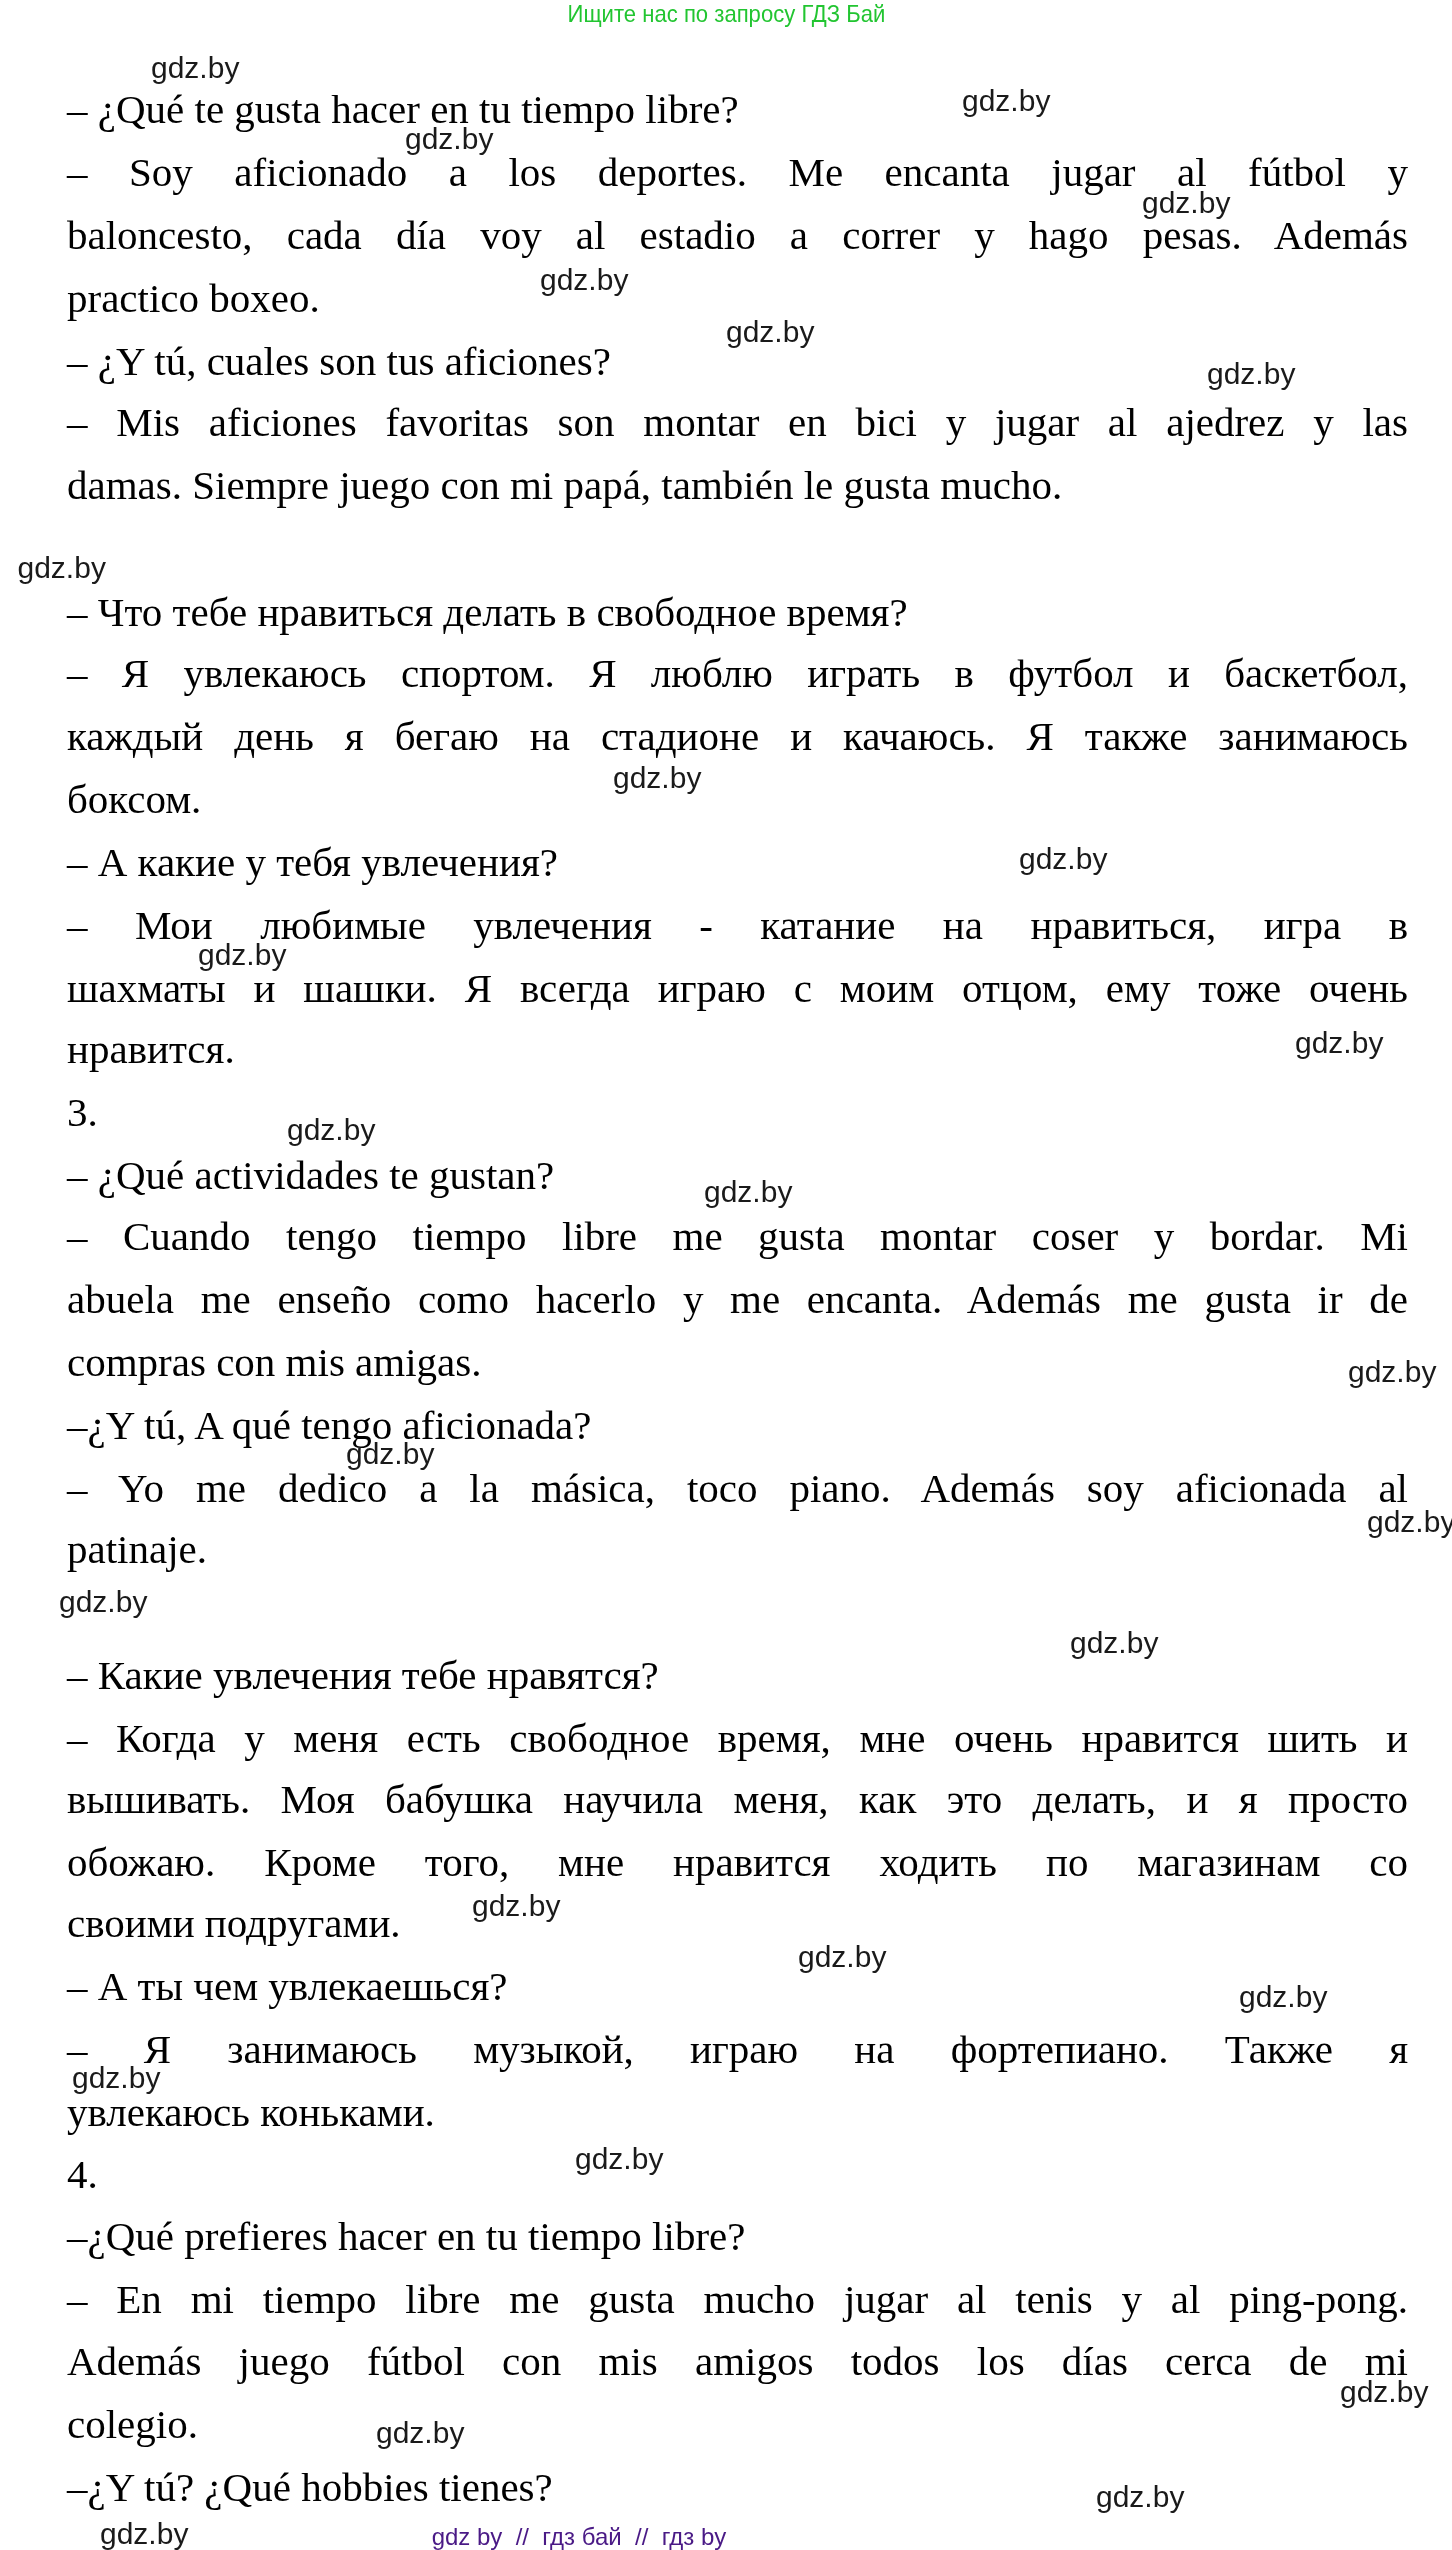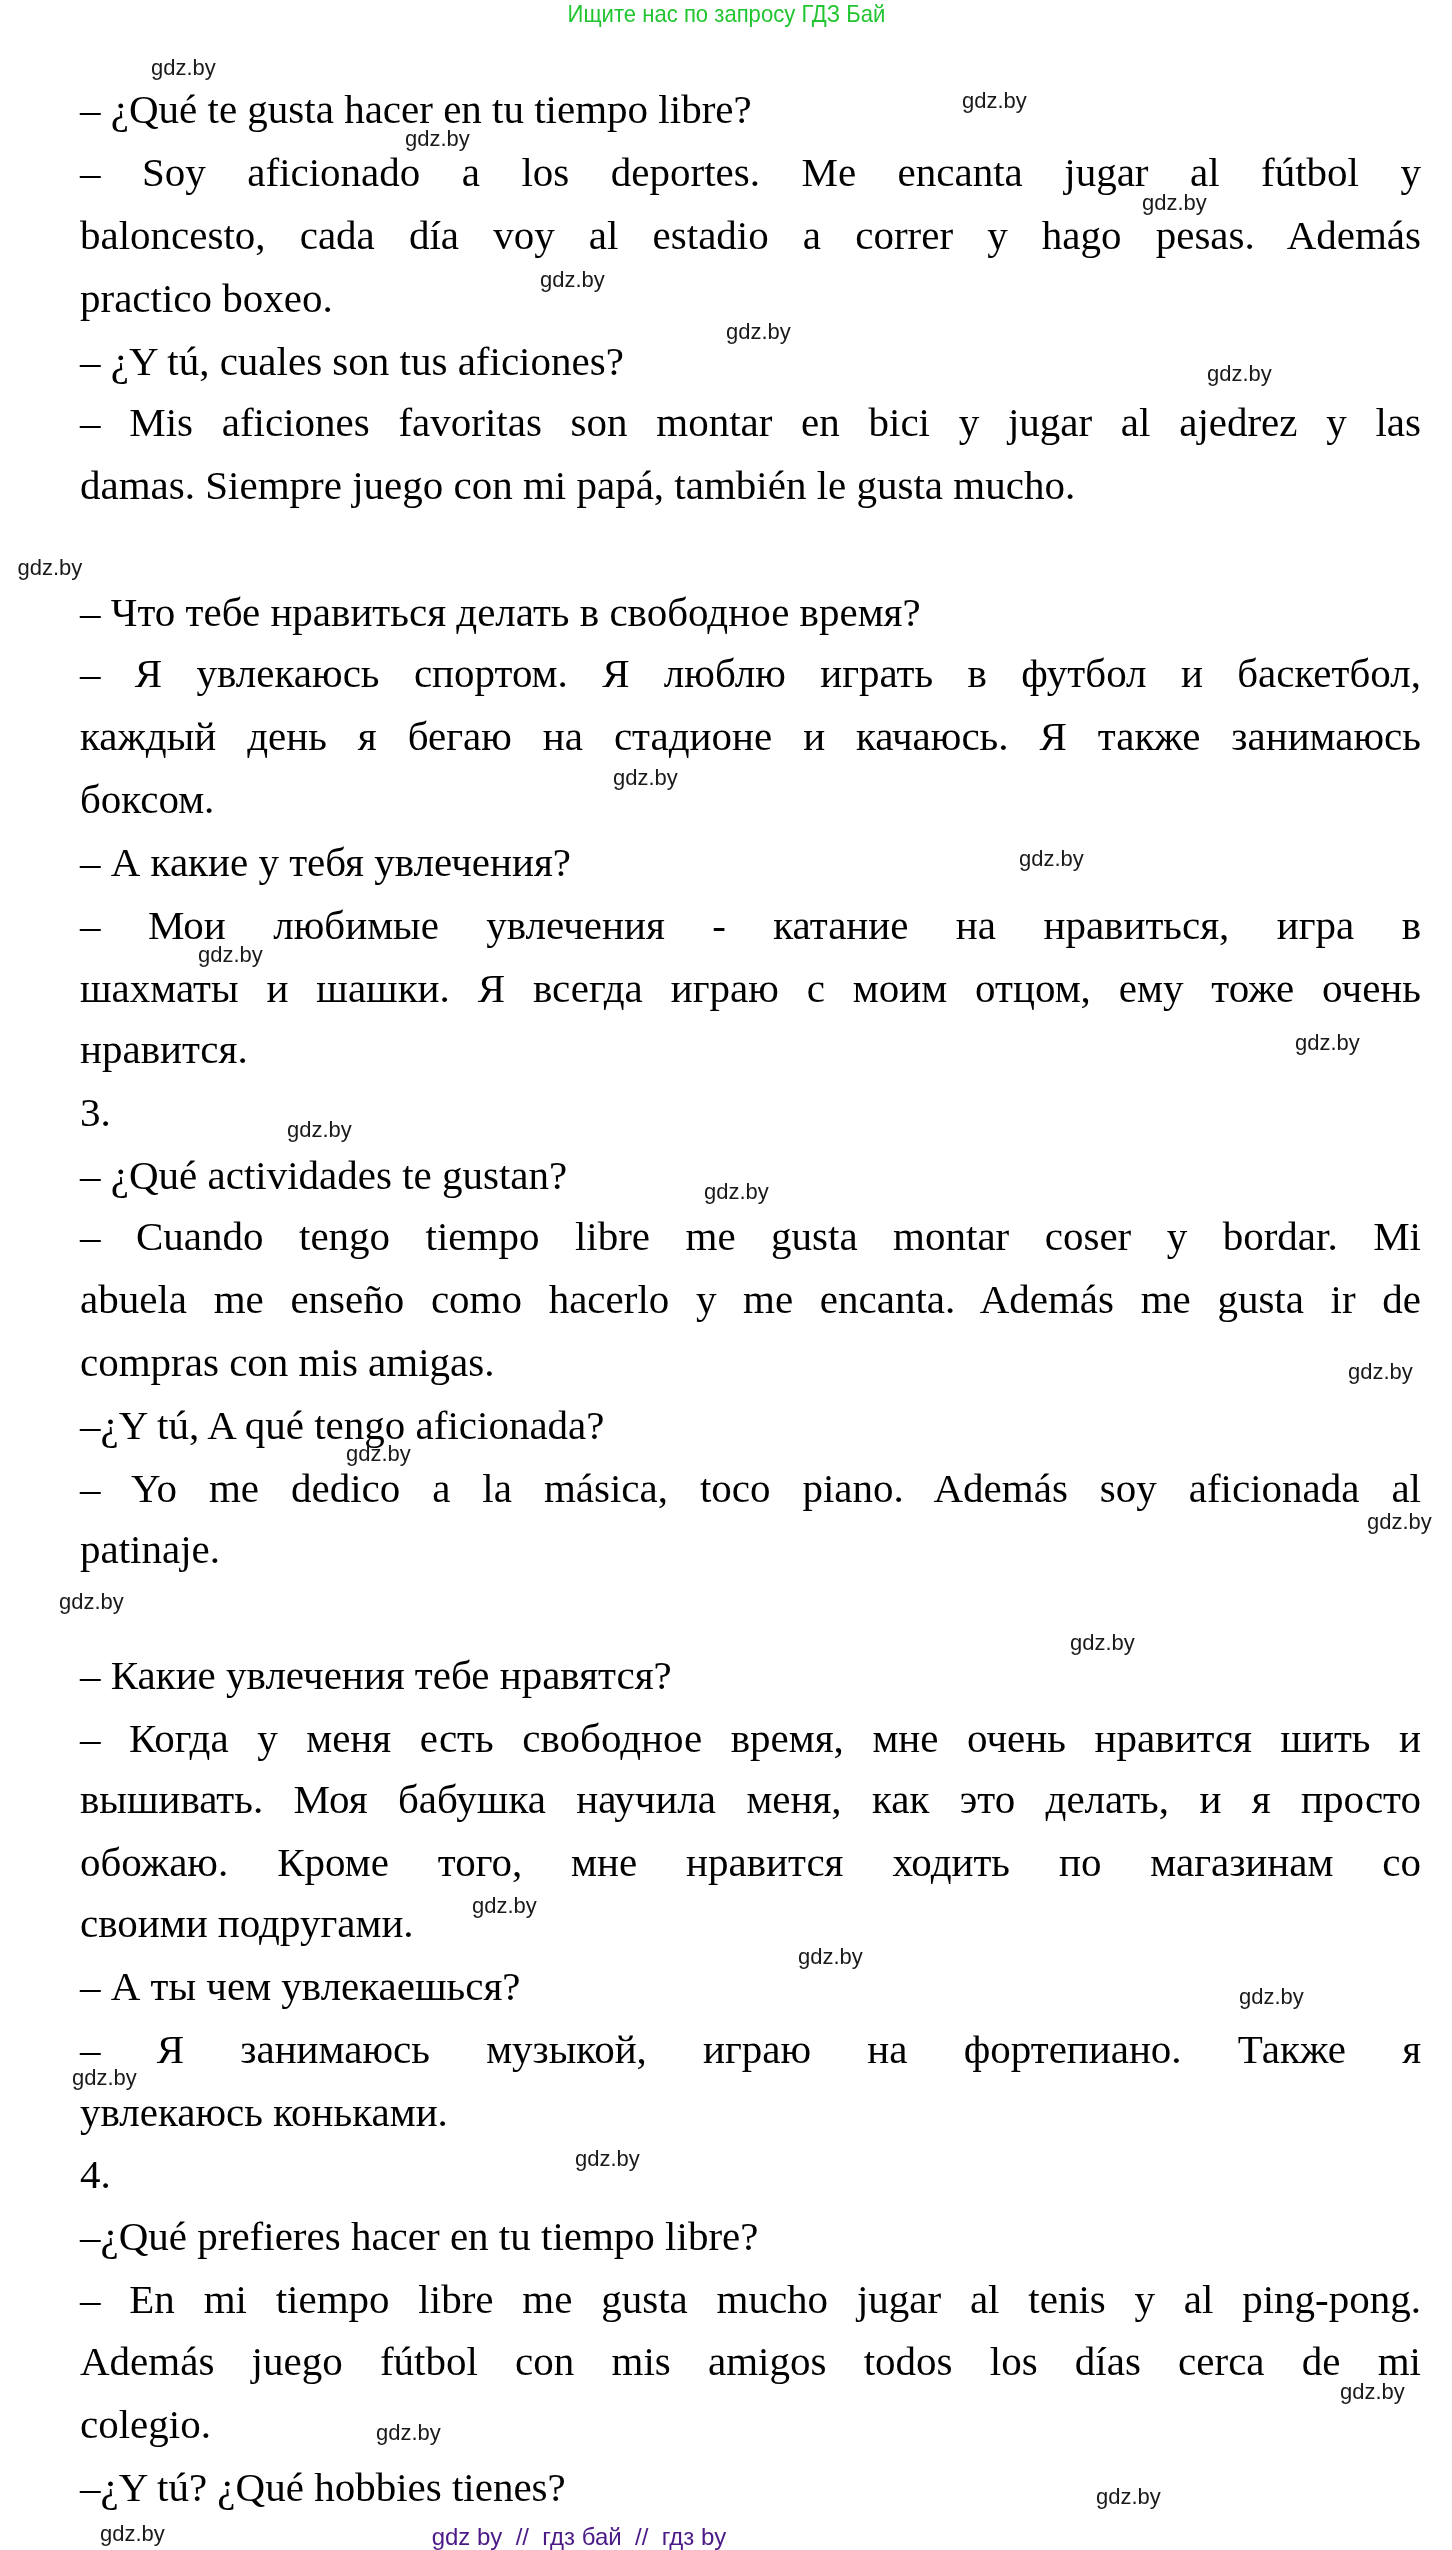--- a/index.html
+++ b/index.html
@@ -9,30 +9,30 @@
     text-align: center; font-family: "Liberation Sans", sans-serif;
     font-size: 24px; line-height: 27px; color: #22c531;
     transform: scaleX(0.92);
   }
   .footer {
     position: absolute; left: 0; top: 2568px; width: 1158px; height: 29px;
     text-align: center; font-family: "Liberation Sans", sans-serif;
     font-size: 24px; line-height: 29px; color: #4a1a86; white-space: pre;
   }
   .line {
-    position: absolute; left: 80px; width: 1341px; height: 62px;
+    position: absolute; left: 67px; width: 1341px; height: 62px;
     font-family: "Liberation Serif", serif; font-size: 41px; line-height: 62px;
     color: #000000; white-space: nowrap; overflow: visible;
   }
   .line.justify {
     text-align: justify; text-align-last: justify; white-space: normal;
   }
   .wm {
     position: absolute; font-family: "Liberation Sans", sans-serif;
-    font-size: 22px; line-height: 24px; color: #1a1a1a; white-space: nowrap;
+    font-size: 30px; line-height: 24px; color: #1a1a1a; white-space: nowrap;
   }
 </style>
 </head>
 <body>
 
 <div class="header">Ищите нас по запросу ГДЗ Бай</div>
 
 <div>
 
   <div class="line" style="top:78px">– ¿Qué te gusta hacer  en tu tiempo libre?</div>

